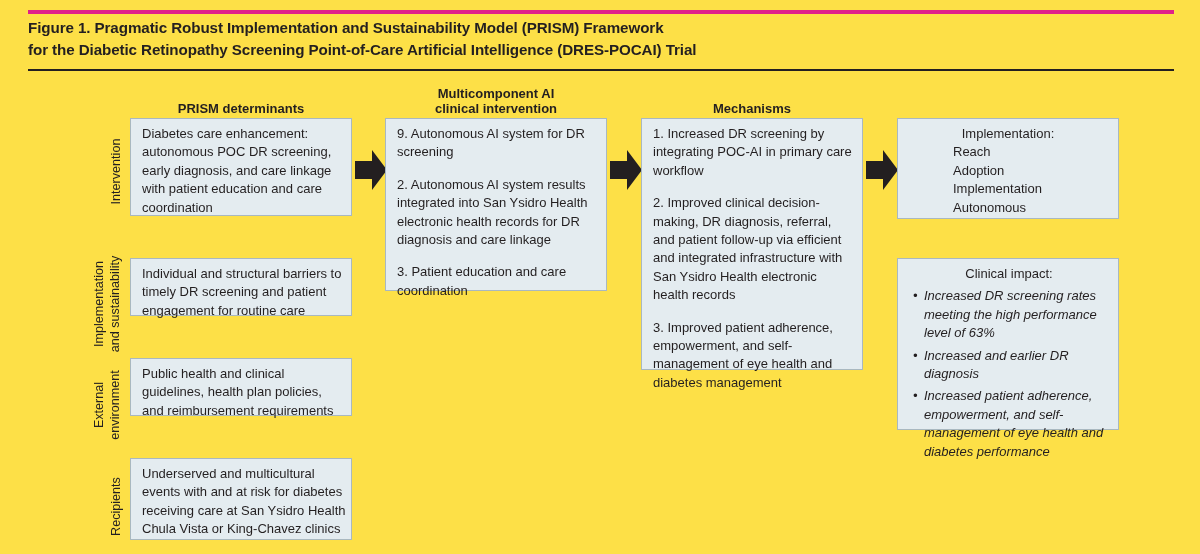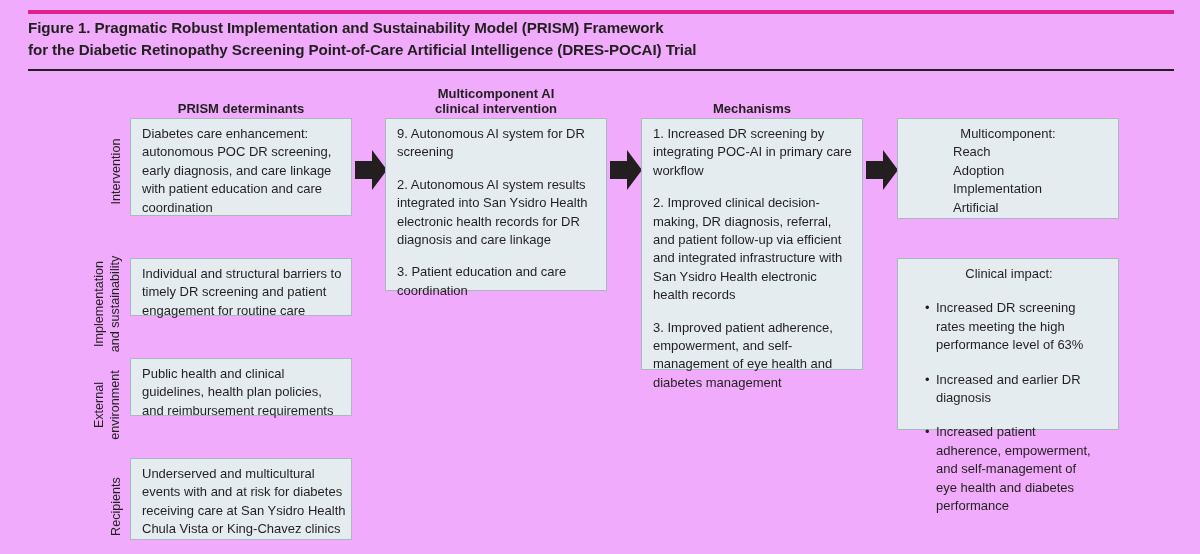--- a/index.html
+++ b/index.html
@@ -9,21 +9,21 @@
     background: #ffffff;
   }
   body {
     font-family: "Liberation Sans", sans-serif;
     color: #231f20;
   }
   #figure {
     position: relative;
     width: 1200px;
     height: 554px;
-    background: #f0abfc;
+    background: #fde047;
     overflow: hidden;
   }
 
   
   .rule-pink {
     position: absolute;
     left: 28px;
     top: 10px;
     width: 1146px;
     height: 4px;
@@ -98,21 +98,22 @@
   }
 
   .bullets {
     margin: 0;
     padding: 0;
     list-style: none;
   }
   .bullets li {
     position: relative;
     padding-left: 11px;
-    margin: 16px;
+    margin: 4px;
+    font-style: italic;
   }
   .bullets li::before {
     content: "\2022";
     position: absolute;
     left: 0;
     top: 0;
   }
 
   
   .arrow { position: absolute; }
@@ -197,25 +198,25 @@
   </div>
 
   <div class="arrow" style="left:866px; top:150px;">
     <svg width="32" height="40" viewBox="0 0 32 40" aria-hidden="true">
       <polygon points="0,11 17,11 17,0 32,20 17,40 17,29 0,29" fill="#231f20"></polygon>
     </svg>
   </div>
 
   <div class="box" style="left:897px; top:118px; width:222px; height:101px;"></div>
   <div class="box-text" style="left:909px; top:125px; width:198px;">
-    <div class="outcome-head">Multicomponent:</div>
+    <div class="outcome-head">Implementation:</div>
     <div class="outcome-sub">Reach</div>
     <div class="outcome-sub">Adoption</div>
     <div class="outcome-sub">Implementation</div>
-    <div class="outcome-sub">Artificial</div>
+    <div class="outcome-sub">Autonomous</div>
   </div>
 
   <div class="box" style="left:897px; top:258px; width:222px; height:172px;"></div>
   <div class="box-text" style="left:909px; top:265px; width:200px;">
     <div class="outcome-head">Clinical impact:</div>
     <ul class="bullets">
       <li>Increased DR screening rates meeting the high performance level of 63%</li>
       <li>Increased and earlier DR diagnosis</li>
       <li>Increased patient adherence, empowerment, and self-management of eye health and diabetes performance</li>
     </ul>

